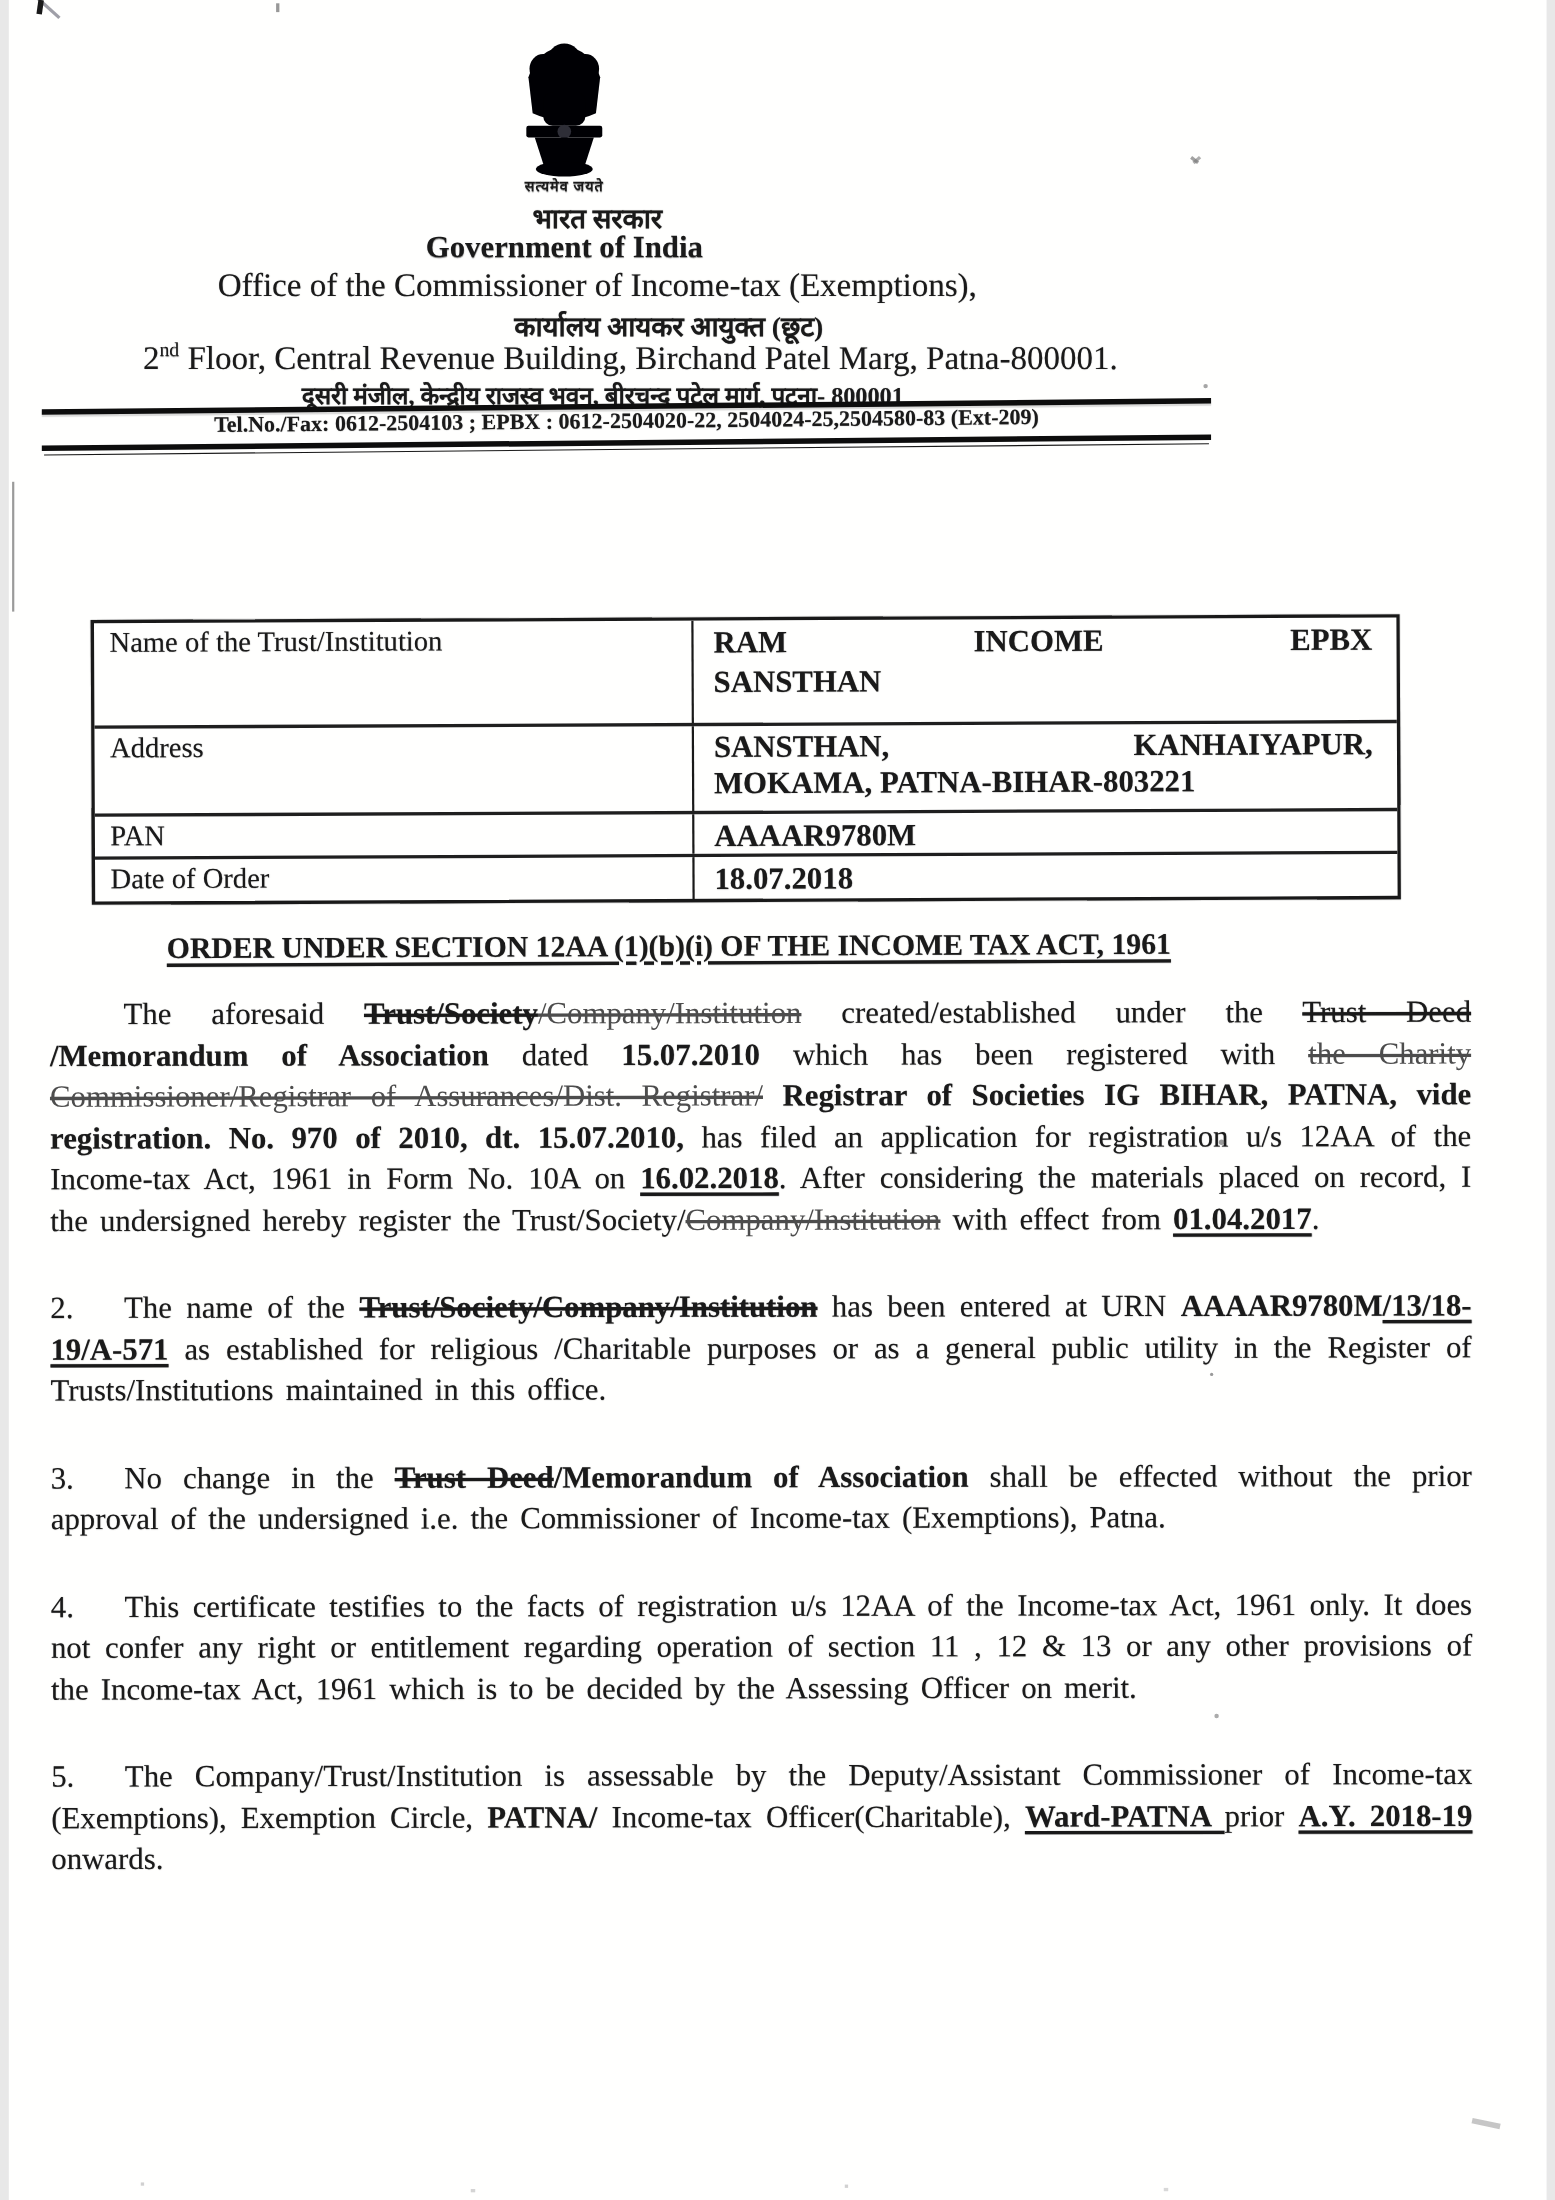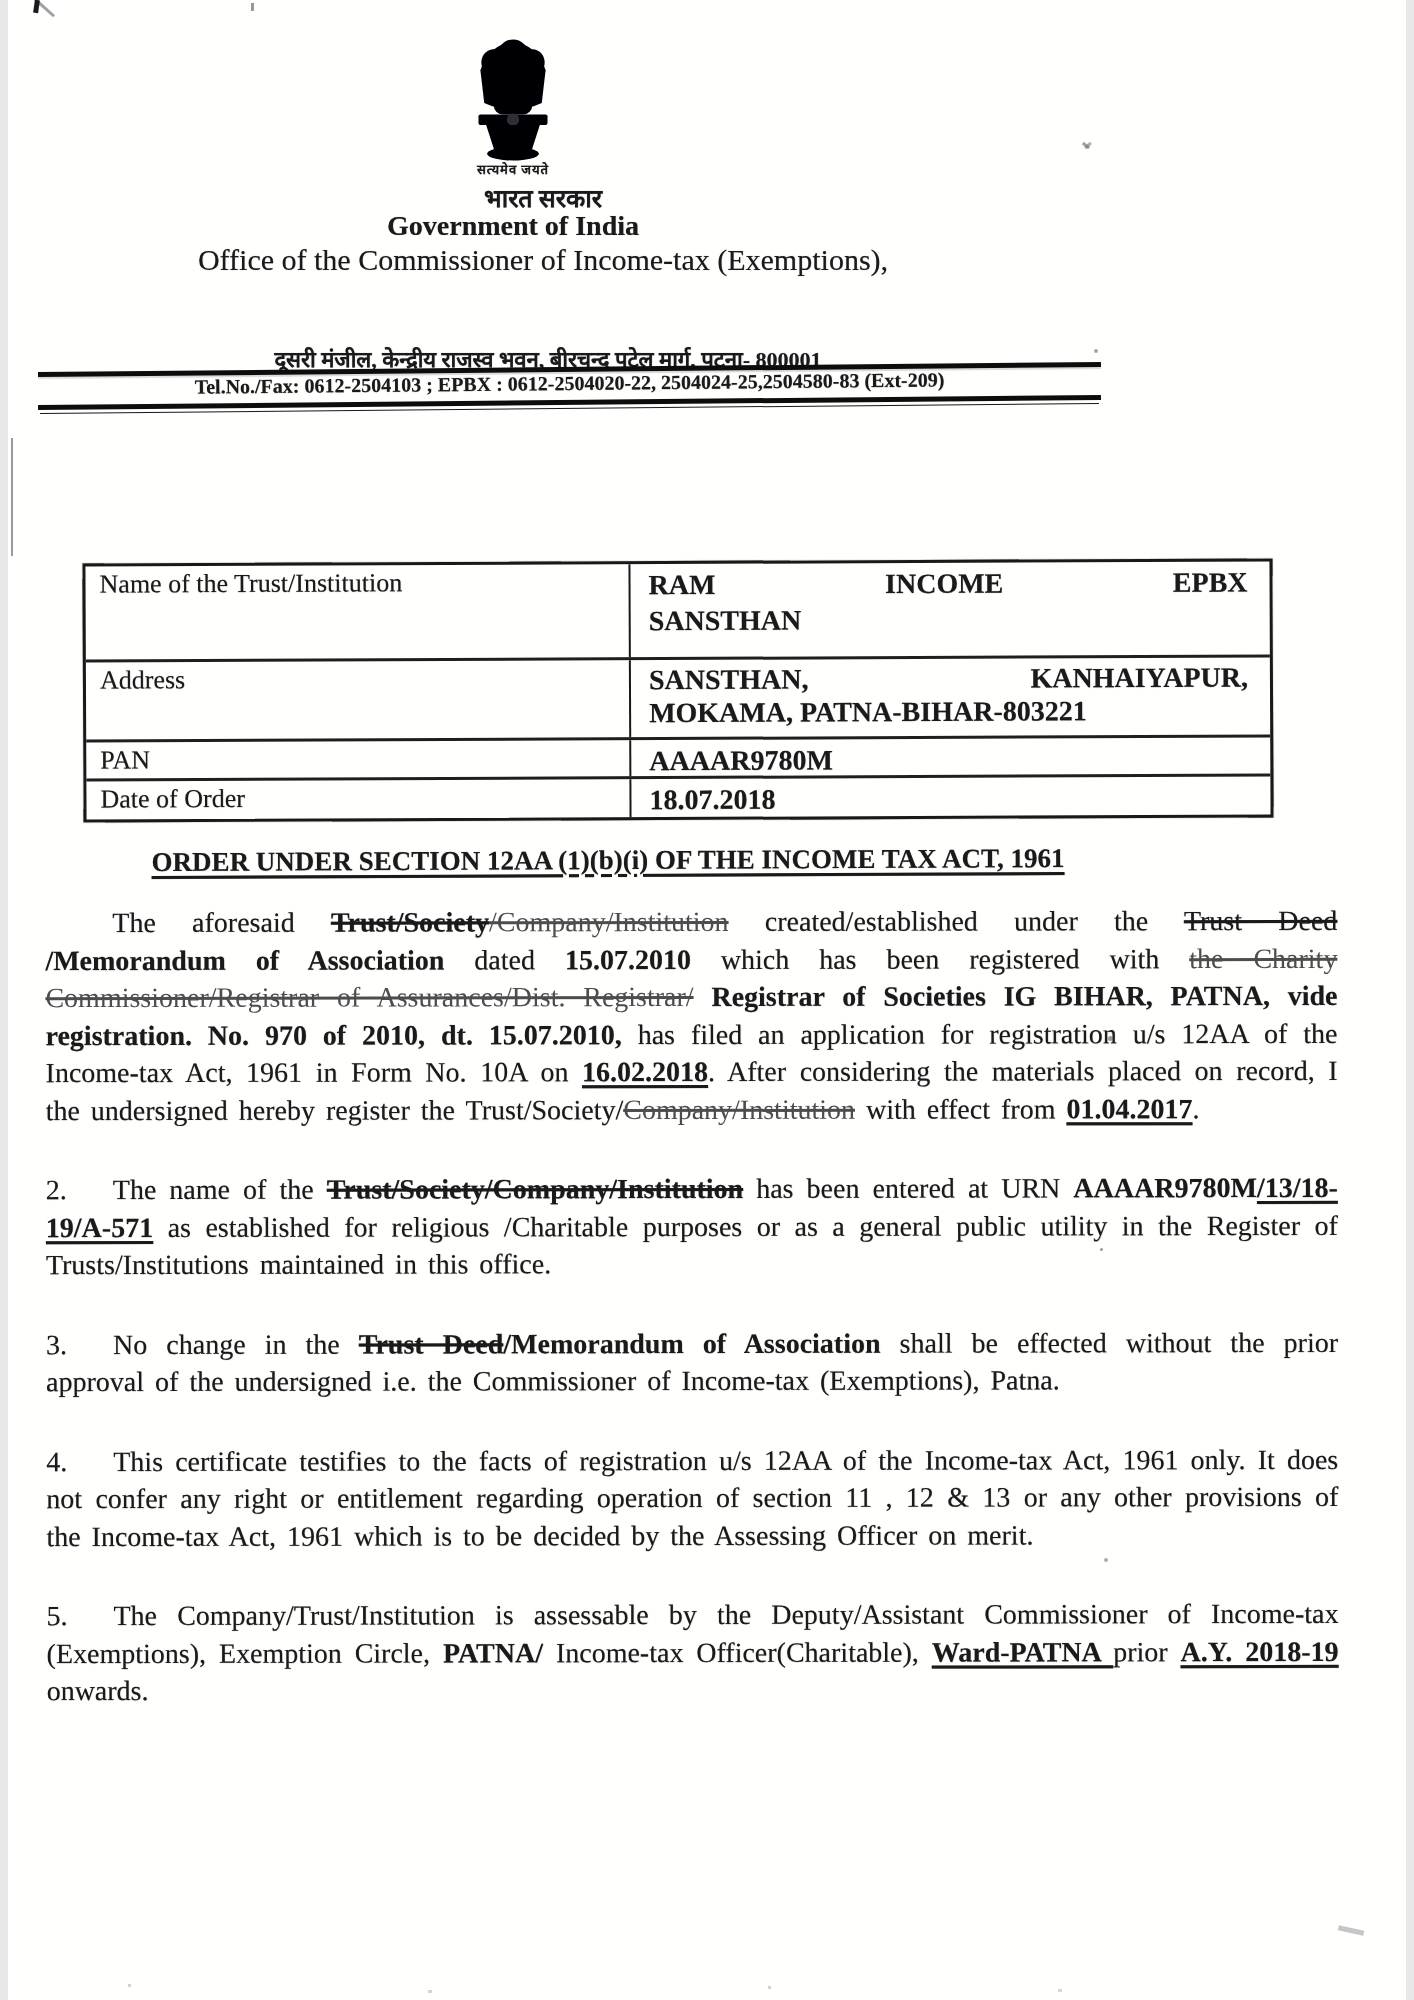--- a/index.html
+++ b/index.html
@@ -77,20 +77,22 @@
         <path d="M27 99 L83 99 L74 127 L36 127 Z"></path>
         <ellipse cx="55" cy="129" rx="27" ry="7"></ellipse>
       </g>
     </svg>
   </div>
 
   <div class="hline motto hi">सत्यमेव जयते</div>
   <div class="hline govt-hi hi">भारत सरकार</div>
   <div class="hline govt-en">Government of India</div>
   <div class="hline office-en">Office of the Commissioner of Income-tax (Exemptions),</div>
+  <div class="hline office-hi hi">कार्यालय आयकर आयुक्त (छूट)</div>
+  <div class="hline addr-en"><span>2</span><sup>nd</sup><span> Floor, Central Revenue Building, Birchand Patel Marg, Patna-800001.</span></div>
   <div class="hline addr-hi hi">दूसरी मंजील, केन्द्रीय राजस्व भवन, बीरचन्द पटेल मार्ग, पटना- 800001</div>
 
   <div class="rule rule1"></div>
   <div class="telline">Tel.No./Fax: 0612-2504103 ; EPBX : 0612-2504020-22, 2504024-25,2504580-83 (Ext-209)</div>
   <div class="rule rule2"></div>
 
   <div class="tbl" id="info-table">
       <div class="trow r0">
         <div class="tlabel">Name of the Trust/Institution</div>
         <div class="tvalue">

